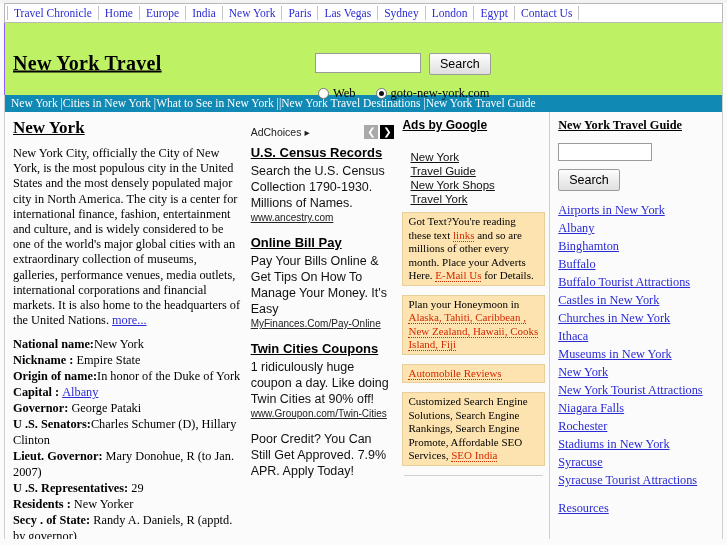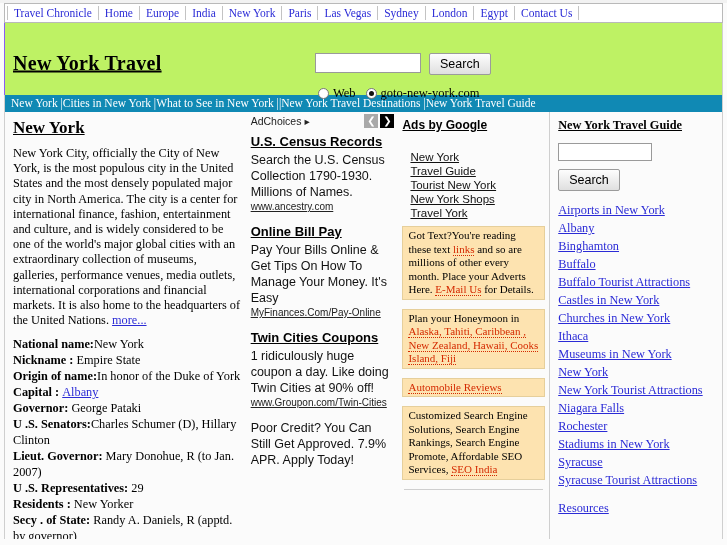--- a/index.html
+++ b/index.html
@@ -44,21 +44,21 @@
     font-family:"Liberation Sans", sans-serif;background:transparent;
   }
   .btn{
     font-family:"Liberation Sans", sans-serif;font-size:12.5px;
     background:linear-gradient(#fdfdfd,#dfdfdf);
     border:1px solid #9b9b9b;border-radius:2px;
     padding:3px 10px;cursor:pointer;color:#000;
   }
   .radios{
     position:absolute;left:313px;top:63px;
-    font-size:12.5px;display:flex;align-items:center;gap:10px;
+    font-size:12.5px;display:flex;align-items:center;gap:20px;
   }
   .radios label{display:flex;align-items:center;gap:4px;cursor:pointer;}
   .rad{
     width:9px;height:9px;border:1px solid #777;border-radius:50%;
     display:inline-block;background:#fff;position:relative;
   }
   .rad.on::after{
     content:"";position:absolute;left:2px;top:2px;width:5px;height:5px;
     border-radius:50%;background:#111;
   }
@@ -71,21 +71,21 @@
     border-left:1px solid #cfcfcf;border-right:1px solid #cfcfcf;
   }
 
   
   .cols{
     margin:0 4px;display:flex;
     border-left:1px solid #cfcfcf;border-right:1px solid #cfcfcf;
     height:427px;background:#fbfbfb;
   }
   .col-main{width:244px;padding:4px 8px 0 8px;box-sizing:border-box;overflow:hidden;}
-  .col-ads{width:150px;padding:2px 4px 0 2px;box-sizing:border-box;overflow:hidden;}
+  .col-ads{width:150px;padding:13px 4px 0 2px;box-sizing:border-box;overflow:hidden;}
   .col-google{width:152px;padding:6px 4px 0 4px;box-sizing:border-box;overflow:hidden;
     border-right:1px solid #cfcfcf;}
   .col-side{width:172px;padding:6px 6px 0 8px;box-sizing:border-box;overflow:hidden;}
 
   h1.main-title{
     font-size:17px;font-weight:bold;margin:2px 0 8px 0;
     text-decoration:underline;
   }
   p.intro{
     margin:0 0 8px 0;font-size:12.3px;line-height:15.2px;text-align:left;
@@ -234,21 +234,20 @@
             <div class="d">Poor Credit? You Can Still Get Approved. 7.9% APR. Apply Today!</div>
           </div>
         </div>
     </div>
 
     <div class="col-google">
       <div class="gtitle">Ads by Google</div>
       <div class="glinks" id="glinks">
           <a href="#">New York</a>
           <a href="#">Travel Guide</a>
-          <a href="#">Tourist New York</a>
           <a href="#">New York Shops</a>
           <a href="#">Travel York</a>
         </div>
       <div id="oboxes">
           <div class="obox"><span>Got Text?</span><span>You're reading these text </span><a href="#">links</a><span> and so are millions of other every month. Place your Adverts Here. </span><a href="#">E-Mail Us</a><span> for Details.</span></div>
           <div class="obox"><span>Plan your Honeymoon in </span><a href="#">Alaska, Tahiti, Caribbean , New Zealand, Hawaii, Cooks Island, Fiji</a></div>
           <div class="obox"><a href="#">Automobile Reviews</a></div>
           <div class="obox"><span>Customized Search Engine Solutions, Search Engine Rankings, Search Engine Promote, Affordable SEO Services, </span><a href="#">SEO India</a></div>
         </div>
       <hr class="hr">

